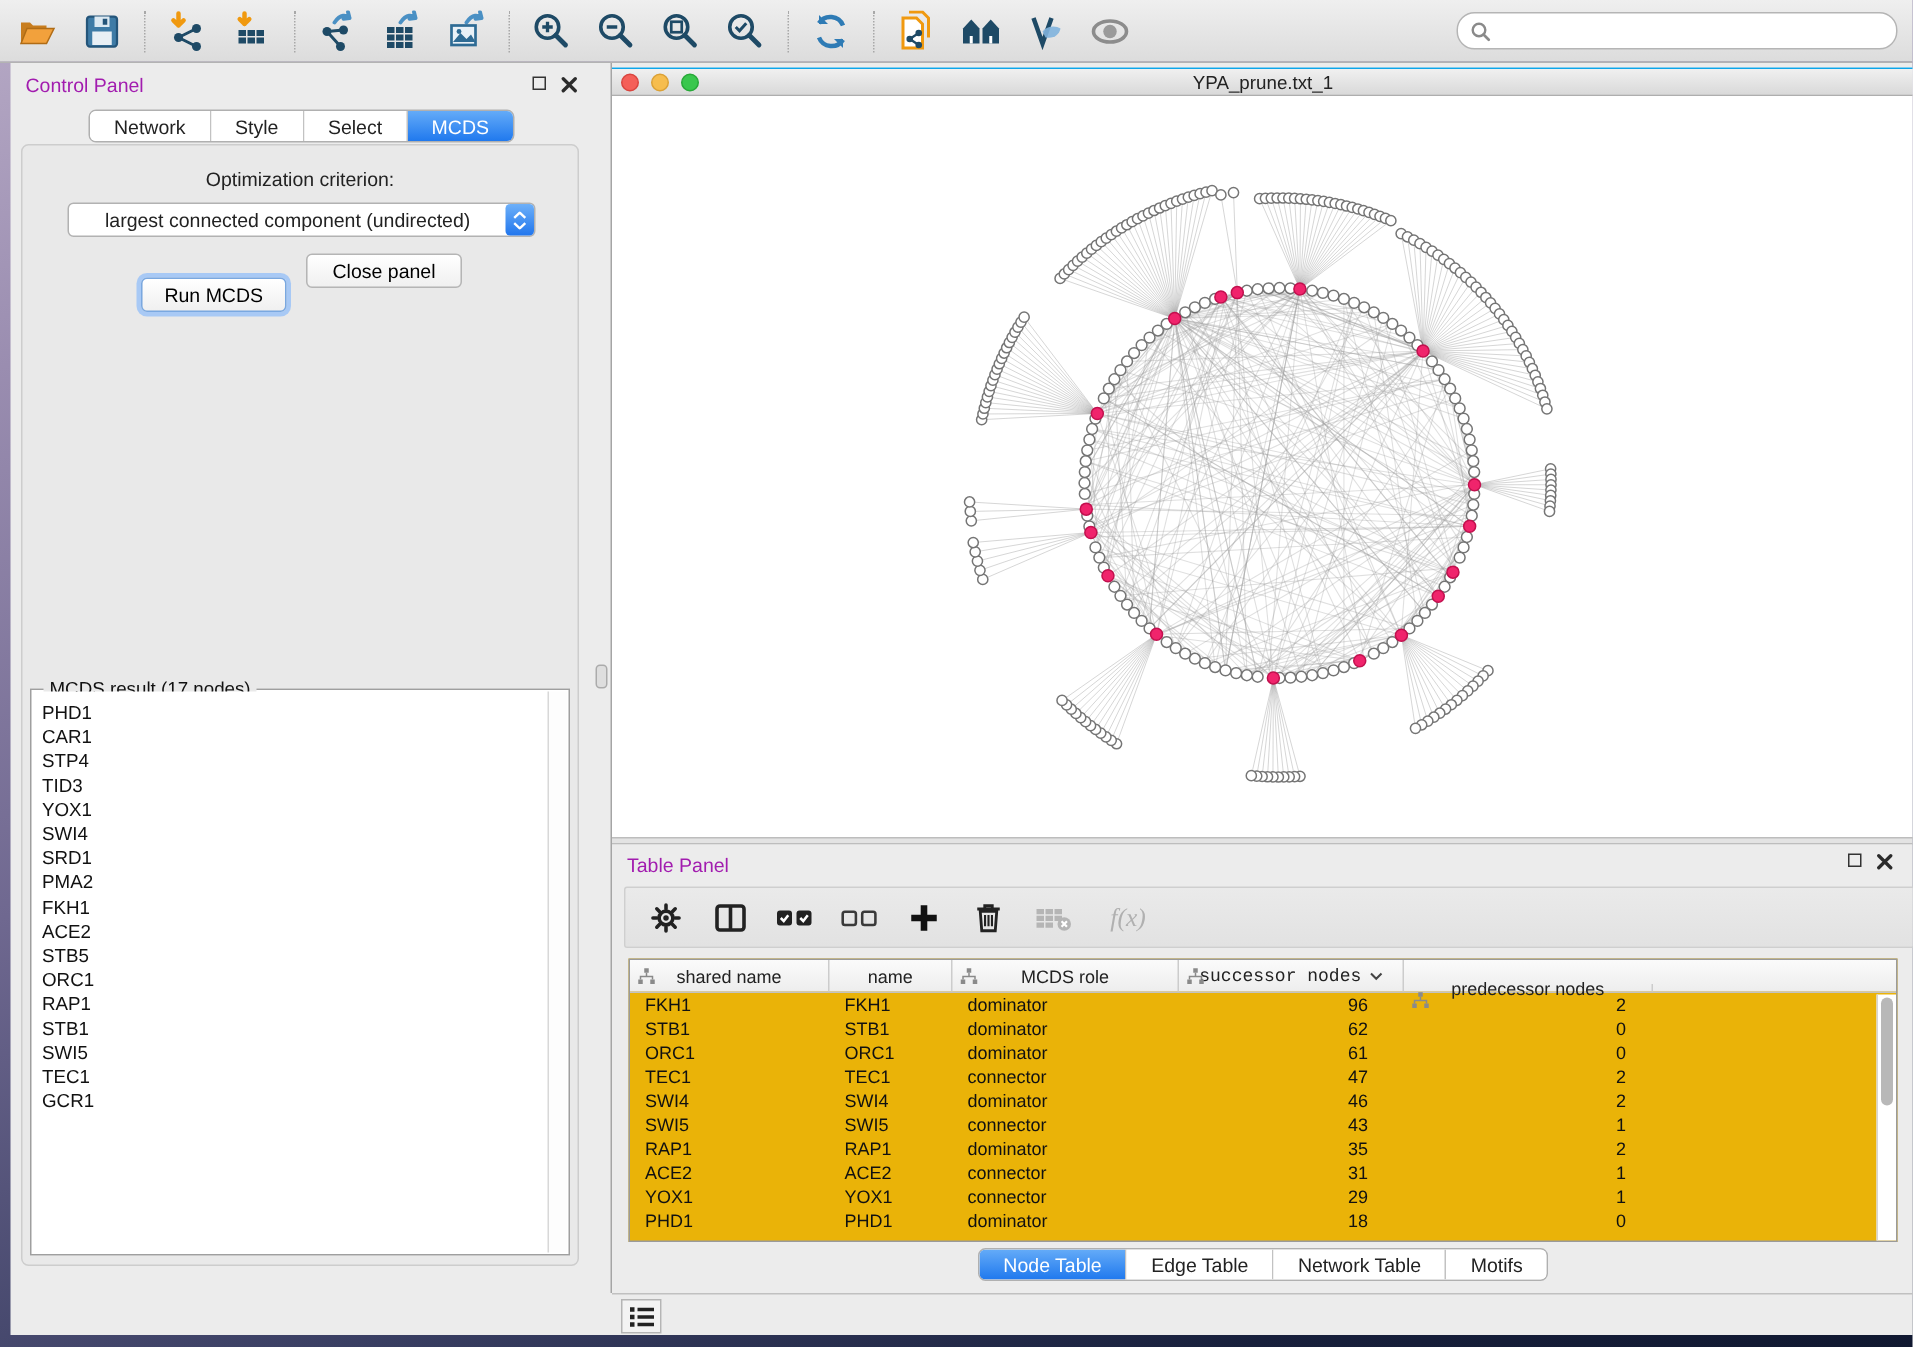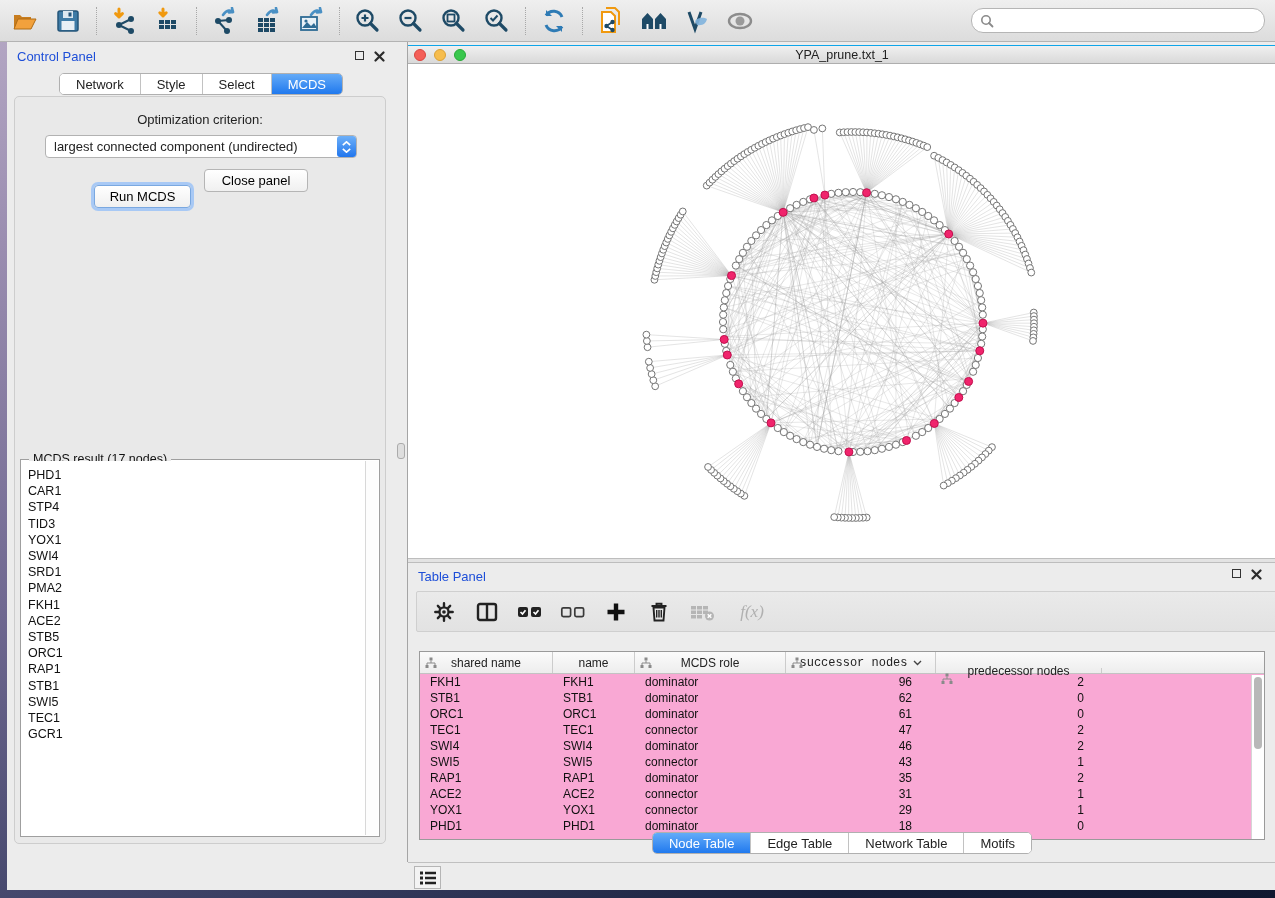--- a/index.html
+++ b/index.html
@@ -22,36 +22,36 @@
   .search-box {
     width:294px; height:25px; background:#fff; border:1px solid #b5b5b5; border-radius:12px;
     display:flex; align-items:center; padding:0 8px; gap:5px;
   }
   .search-box input { border:none; outline:none; flex:1; font-size:12px; font-family:"Liberation Sans",sans-serif; background:transparent; }
   
   .main {
     position:absolute; left:7px; top:42px; width:1268px; height:848px;
     background:#ececec;
   }
-  .panel-title { font-size:13px; color:#1d4ed8; }
+  .panel-title { font-size:13px; color:#a21caf; }
   .win-btns { position:absolute; top:9px; display:flex; gap:10px; }
   
   .control-panel { position:absolute; left:0; top:0; width:388px; height:820px; }
   .cp-title { position:absolute; left:10px; top:7px; }
   .cp-tabs { position:absolute; top:31px; left:50%; transform:translateX(-50%); display:flex; height:22px;
     border:1px solid #b0b0b0; border-radius:5px; overflow:hidden; background:#fff; }
   .seg-tab { padding:3px 16px; font-size:13px; background:#fff; border-right:1px solid #c2c2c2; cursor:default; line-height:16px; }
   .seg-tab:last-child { border-right:none; }
   .seg-tab.active { background:linear-gradient(#64abf8,#2079ee); color:#fff; }
   .cp-content { position:absolute; left:7px; top:54px; width:372px; height:748px;
     background:#e9e9e9; border:1px solid #cdcdcd; border-radius:5px; }
   .crit-label { position:absolute; top:15px; width:100%; text-align:center; font-size:13px; }
   .dropdown { position:absolute; left:30px; top:38px; width:312px; height:23px; background:#fff;
     border:1px solid #b2b2b2; border-radius:4px; display:flex; align-items:center; }
-  .dropdown .dd-text { flex:1; padding-left:8px; font-size:13px; white-space:nowrap; overflow:hidden; }
+  .dropdown .dd-text { flex:1; padding-left:24px; font-size:13px; white-space:nowrap; overflow:hidden; }
   .dd-stepper { width:19px; height:21px; margin:0; border-radius:3px; background:linear-gradient(#6db0f9,#2176ed);
     display:flex; flex-direction:column; align-items:center; justify-content:center; gap:2px; }
   .btn { background:linear-gradient(#ffffff,#f0f0f0); border:1px solid #b5b5b5; border-radius:4px;
     font-size:13px; font-family:"Liberation Sans",sans-serif; height:23px; padding:0 12px; }
   .btn.focused { box-shadow:0 0 0 3px rgba(115,175,255,.55); border-color:#7aa8e0; }
   .run-btn { position:absolute; left:79px; top:88px; width:97px; }
   .closep-btn { position:absolute; left:189px; top:72px; width:104px; }
   .mcds-fieldset { position:absolute; left:5px; top:362px; width:360px; height:378px;
     border:1px solid #9f9f9f; background:#fff; }
   .mcds-legend { position:absolute; top:-8px; left:8px; background:#e9e9e9; padding:0 4px; font-size:12.5px; color:#111; }
@@ -75,21 +75,21 @@
   .v-split { position:absolute; left:388px; top:0; width:12px; height:820px; background:#ececec; }
   .v-handle { position:absolute; left:2px; top:401px; width:8px; height:16px; background:#dedede; border:1px solid #ababab; border-radius:3px; }
   
   .table-panel { position:absolute; left:0; top:521px; width:868px; height:299px; background:#ececec; }
   .tp-title { position:absolute; left:10px; top:6px; }
   .tp-toolbar { position:absolute; left:8px; top:28px; width:1028px; height:41px;
     background:linear-gradient(#eaeaea,#e2e2e2); border:1px solid #cfcfcf; border-radius:2px;
     display:flex; align-items:center; gap:17px; padding-left:14px; }
   .tp-tool { width:26px; height:26px; display:flex; align-items:center; justify-content:center; }
   .fx-label { font-family:"Liberation Serif", serif; font-style:italic; font-size:17px; color:#b0b0b0; }
-  .node-table { position:absolute; left:11px; top:88px; width:846px; height:189px; background:#f9a8d4; border:1px solid #9a9a9a; }
+  .node-table { position:absolute; left:11px; top:76px; width:846px; height:189px; background:#eab308; border:1px solid #9a9a9a; }
   .nt-header { display:flex; height:22px; background:linear-gradient(#fbfbfb,#ededed); border-bottom:1px solid #c3c3c3; }
   .nt-th { position:relative; display:flex; align-items:center; justify-content:center; gap:5px;
     border-right:1px solid #cccccc; font-size:12px; color:#222; }
   .nt-th .th-tree { position:absolute; left:5px; top:5px; }
   .nt-row { display:flex; height:16px; }
   .nt-td { font-size:12px; color:#111; line-height:16px; white-space:nowrap; overflow:hidden; }
   .nt-scroll { position:absolute; top:23px; right:0; bottom:0; width:13px; background:#fff; border-left:1px solid #d5d5d5; }
   .nt-thumb { position:absolute; left:2px; top:2px; width:8px; height:72px; background:#b8b8b8; border-radius:4px; }
   .tp-tabs { position:absolute; top:269px; left:0; width:100%; display:flex; justify-content:center; }
   .tp-tabs-inner { display:flex; height:22px; border:1px solid #b0b0b0; border-radius:5px; overflow:hidden; background:#fff; }

